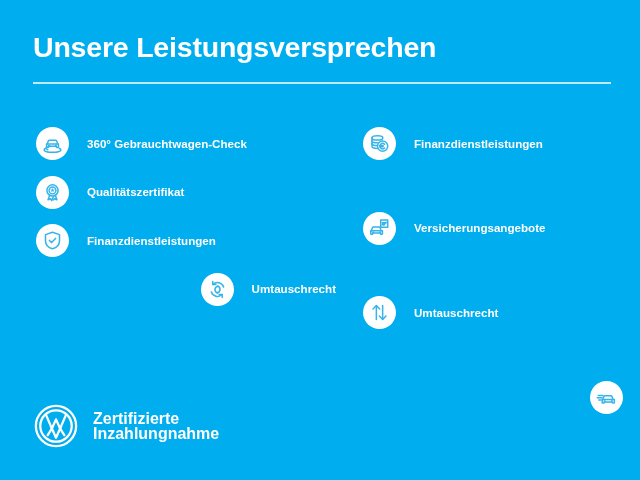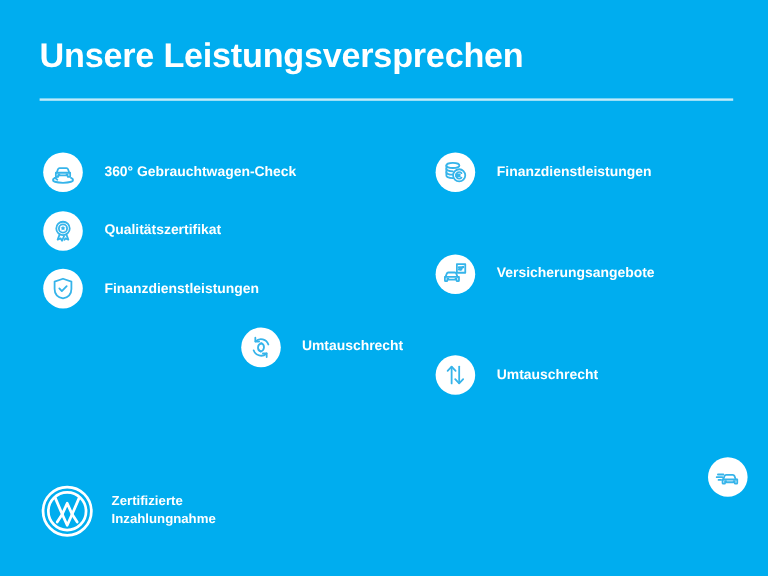--- a/index.html
+++ b/index.html
@@ -117,21 +117,21 @@
   }
   .brand-logo {
     width: 46px;
     height: 46px;
     flex: 0 0 auto;
   }
   .brand-logo svg { display: block; width: 46px; height: 46px; }
   .brand-text {
     margin-left: 14px;
     color: #FFFFFF;
-    font-size: 11px;
+    font-size: 16px;
     font-weight: bold;
     line-height: 15.5px;
     white-space: nowrap;
   }
 </style>
 </head>
 <body>
 
 <div class="slide">
 

